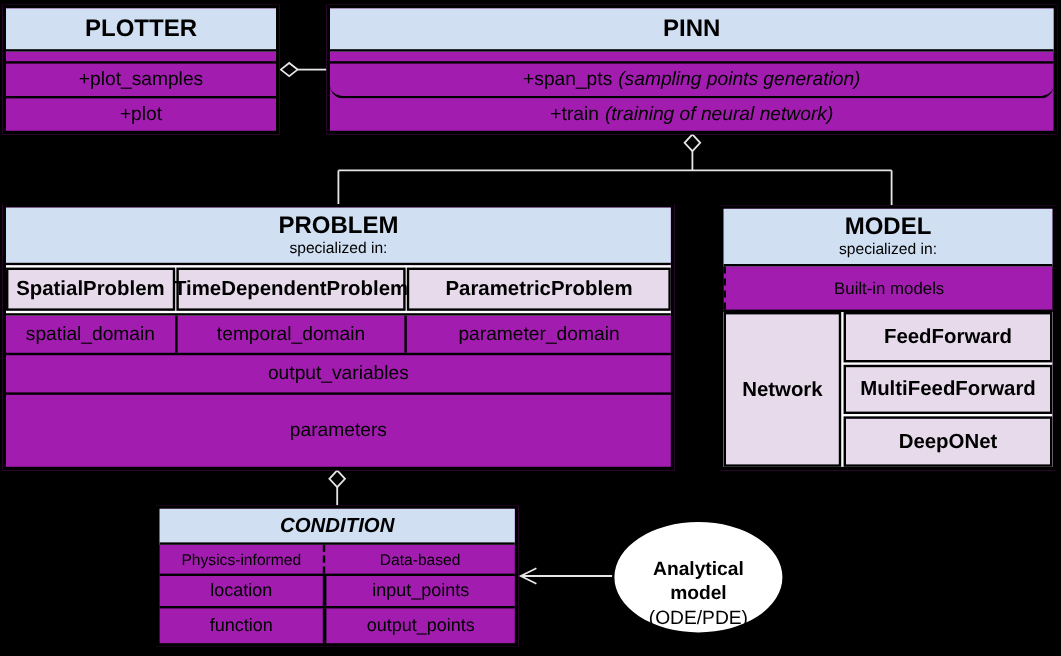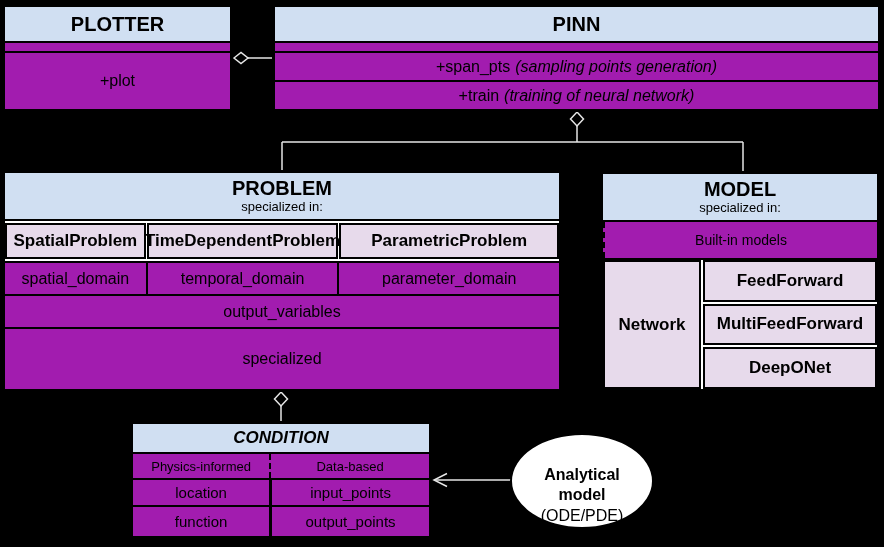--- a/index.html
+++ b/index.html
@@ -78,29 +78,30 @@
     <line x1="435" y1="480" x2="512" y2="480" stroke="#e6e6e6" stroke-width="1.5"></line>
     <polyline points="447,473.5 434,480 447,486.5" fill="none" stroke="#e6e6e6" stroke-width="1.5"></polyline>
   </g>
 </svg>
 
 <div class="box" style="left:2px;top:4px;width:231px;height:108px;">
   <div class="hdr" style="height:34px;">
     <div class="title">PLOTTER</div>
   </div>
   <div class="empty-strip"></div>
+  <div class="row" style="height:29px;">+plot_samples</div>
   <div class="row">+plot</div>
 </div>
 
 <div class="box" style="left:272px;top:4px;width:609px;height:108px;">
   <div class="hdr" style="height:34px;">
     <div class="title">PINN</div>
   </div>
   <div class="empty-strip"></div>
-  <div class="row" style="height:29px;">
+  <div class="row" style="height:29px;border-radius:11px;">
     <span>+span_pts</span>
     <span class="it">(sampling points generation)</span>
   </div>
   <div class="row">
     <span>+train</span>
     <span class="it">(training of neural network)</span>
   </div>
 </div>
 
 <div class="box" style="left:2px;top:170px;width:560px;height:222px;">
@@ -112,21 +113,21 @@
     <div class="pcell" style="width:25.4%;">SpatialProblem</div>
     <div class="pcell" style="width:34.6%;">TimeDependentProblem</div>
     <div class="pcell" style="flex:1;">ParametricProblem</div>
   </div>
   <div class="row" style="height:33px;justify-content:stretch;">
     <div class="cell" style="width:25.4%;">spatial_domain</div>
     <div class="cell vdiv" style="width:34.6%;">temporal_domain</div>
     <div class="cell vdiv" style="flex:1;">parameter_domain</div>
   </div>
   <div class="row" style="height:33px;">output_variables</div>
-  <div class="row">specialized</div>
+  <div class="row">parameters</div>
 </div>
 
 <div class="box" style="left:600px;top:171px;width:280px;height:221px;">
   <div class="hdr" style="height:46px;">
     <div class="title">MODEL</div>
     <div class="subtitle">specialized in:</div>
   </div>
   <div class="row" style="height:38px;justify-content:stretch;font-size:13px;">
     <div class="cell dashed-div" style="flex:1;font-size:14px;">Built-in models</div>
   </div>

